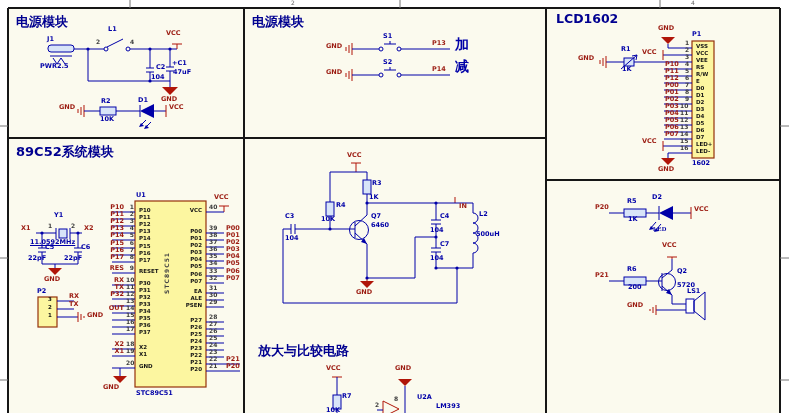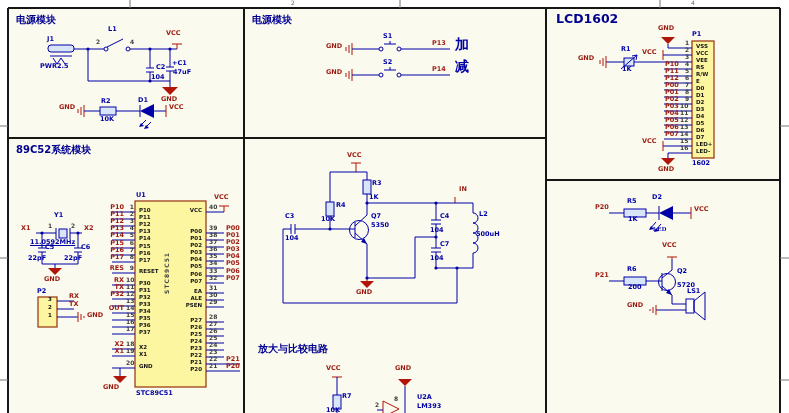--- a/index.html
+++ b/index.html
@@ -7,21 +7,21 @@
           font-family:"DejaVu Sans","Liberation Sans",sans-serif;}
   .sheet{position:absolute;left:8px;top:8px;width:772px;height:405px;background:#fbfaee;}
   #art{position:absolute;left:0;top:0;}
   .lbl{position:absolute;white-space:nowrap;line-height:1;}
   .net{color:#9b1a10;font-size:6.5px;font-weight:bold;}
   .des{color:#0000a8;font-size:6.5px;font-weight:bold;}
   .pin{color:#3c3c3c;font-size:6px;font-weight:bold;}
   .pname{color:#141414;font-size:5.5px;font-weight:bold;}
   .big{color:#0000a8;font-size:14px;font-weight:bold;}
   .tick{color:#666;font-size:6px;}
-  .title{position:absolute;color:#000090;font-size:10px;font-weight:bold;white-space:nowrap;}
+  .title{position:absolute;color:#000090;font-size:13px;font-weight:bold;white-space:nowrap;}
   .vtext{position:absolute;writing-mode:vertical-rl;transform:rotate(180deg);
          color:#444;font-size:6px;font-weight:bold;letter-spacing:1px;}
   svg .w{stroke:#0000a8;stroke-width:1;fill:none;}
   svg .r{stroke:#b01508;stroke-width:1;fill:none;}
   svg .fb{fill:#0000a8;stroke:none;}
   svg .fr{fill:#b01508;stroke:none;}
   svg .res{fill:#d8e4f8;stroke:#0000a8;stroke-width:1;}
   svg .chip{fill:#fcf6a0;stroke:#94310a;stroke-width:1.2;}
   svg .bd{stroke:#161616;stroke-width:2;fill:none;}
   svg .tk{stroke:#777;stroke-width:1;fill:none;}
@@ -275,39 +275,39 @@
       <span class="lbl net" style="left: 69px; top: 293px;">RX</span>
       <span class="lbl net" style="left: 69px; top: 301px;">TX</span>
       <span class="lbl net" style="left: 87px; top: 312px;">GND</span>
       <span class="lbl net" style="left: 103px; top: 384px;">GND</span>
       <span class="lbl net" style="left: 347px; top: 152px;">VCC</span>
       <span class="lbl des" style="left: 372px; top: 180px;">R3</span>
       <span class="lbl des" style="left: 369px; top: 194px;">1K</span>
       <span class="lbl des" style="left: 336px; top: 202px;">R4</span>
       <span class="lbl des" style="left: 321px; top: 216px;">10K</span>
       <span class="lbl des" style="left: 371px; top: 213px;">Q7</span>
-      <span class="lbl des" style="left: 371px; top: 222px;">5350</span>
+      <span class="lbl des" style="left: 371px; top: 222px;">6460</span>
       <span class="lbl des" style="left: 285px; top: 213px;">C3</span>
       <span class="lbl des" style="left: 285px; top: 235px;">104</span>
-      <span class="lbl net" style="left: 459px; top: 186px;">IN</span>
+      <span class="lbl net" style="left: 459px; top: 203px;">IN</span>
       <span class="lbl des" style="left: 440px; top: 213px;">C4</span>
       <span class="lbl des" style="left: 430px; top: 227px;">104</span>
       <span class="lbl des" style="left: 440px; top: 241px;">C7</span>
       <span class="lbl des" style="left: 430px; top: 255px;">104</span>
       <span class="lbl des" style="left: 479px; top: 211px;">L2</span>
       <span class="lbl des" style="left: 476px; top: 231px;">500uH</span>
       <span class="lbl net" style="left: 356px; top: 289px;">GND</span>
       <span class="lbl net" style="left: 326px; top: 365px;">VCC</span>
       <span class="lbl net" style="left: 395px; top: 365px;">GND</span>
       <span class="lbl des" style="left: 342px; top: 393px;">R7</span>
       <span class="lbl des" style="left: 326px; top: 407px;">10K</span>
       <span class="lbl pin" style="left: 375px; top: 402px;">2</span>
       <span class="lbl pin" style="left: 394px; top: 396px;">8</span>
       <span class="lbl des" style="left: 417px; top: 394px;">U2A</span>
-      <span class="lbl des" style="left: 417px; top: 403px;">LM393</span>
+      <span class="lbl des" style="left: 436px; top: 403px;">LM393</span>
       <span class="lbl net" style="left: 595px; top: 204px;">P20</span>
       <span class="lbl des" style="left: 627px; top: 198px;">R5</span>
       <span class="lbl des" style="left: 628px; top: 216px;">1K</span>
       <span class="lbl des" style="left: 652px; top: 194px;">D2</span>
       <span class="lbl des" style="left: 653px; top: 226px; font-family: Liberation Serif, serif;">LED</span>
       <span class="lbl net" style="left: 694px; top: 206px;">VCC</span>
       <span class="lbl net" style="left: 662px; top: 242px;">VCC</span>
       <span class="lbl net" style="left: 595px; top: 272px;">P21</span>
       <span class="lbl des" style="left: 627px; top: 266px;">R6</span>
       <span class="lbl des" style="left: 628px; top: 284px;">200</span>

